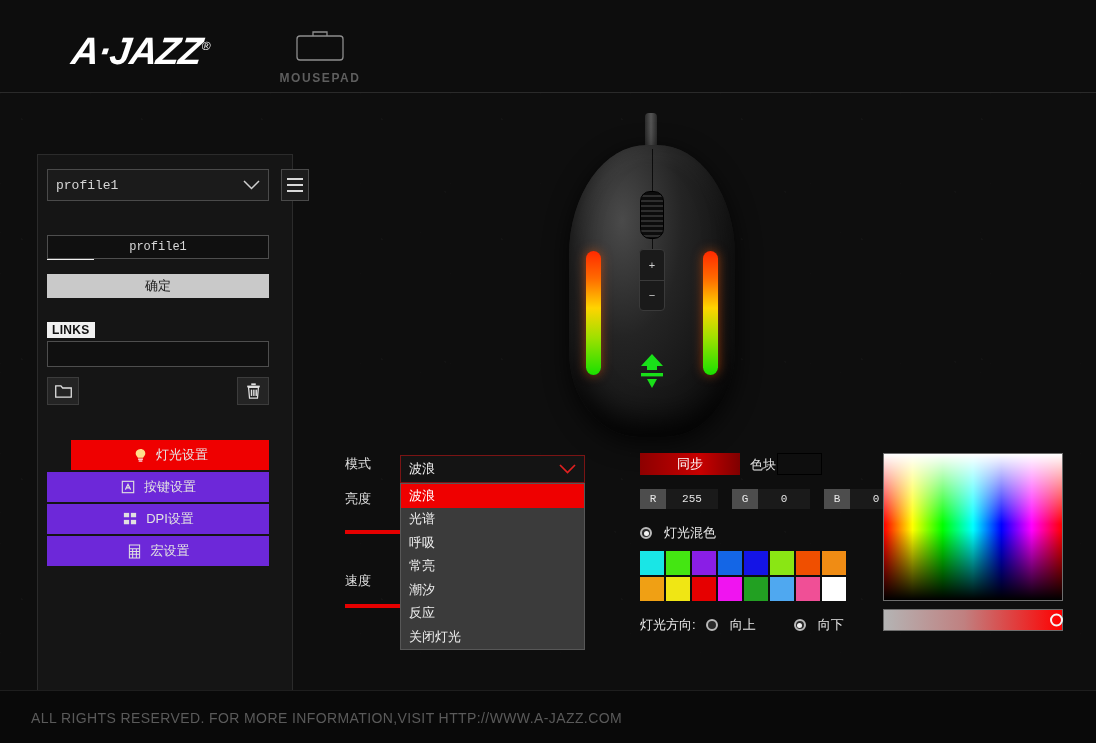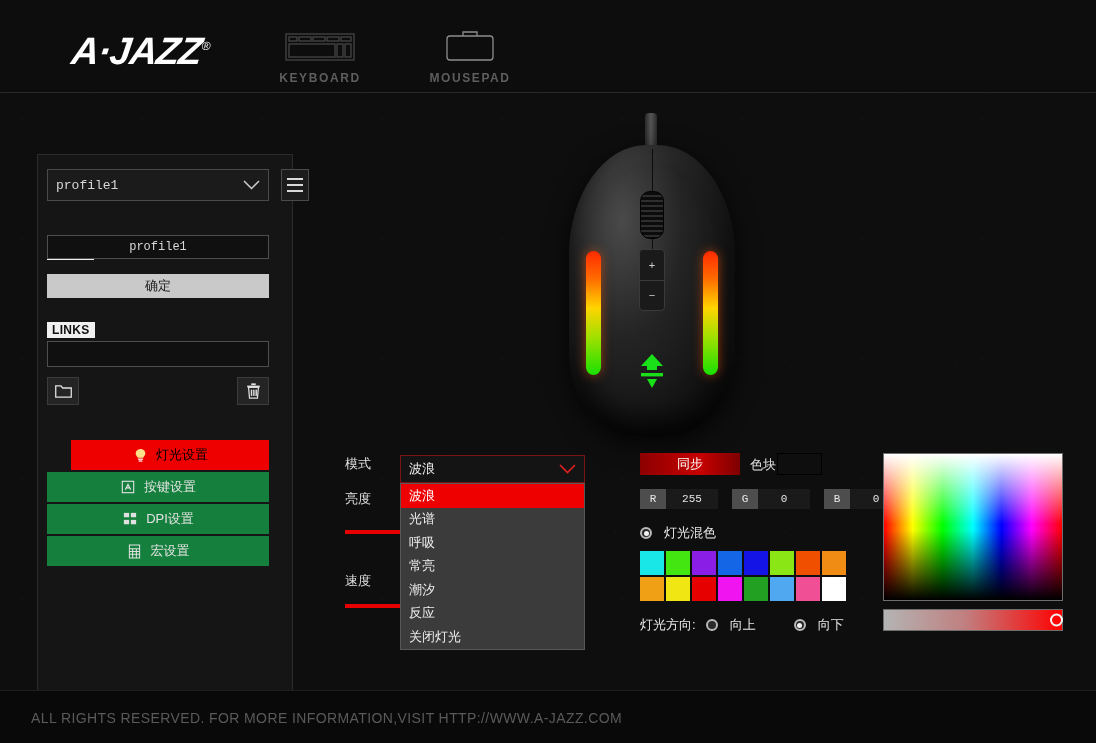--- a/index.html
+++ b/index.html
@@ -142,26 +142,26 @@
   .icon-btn {
     position: absolute;
     width: 32px; height: 28px;
     background: #242424; border: 1px solid #3c3c3c;
     display: flex; align-items: center; justify-content: center;
     cursor: pointer;
   }
   .navlist { position: absolute; left: 9px; top: 285px; width: 222px; }
   .navitem {
     height: 30px; margin-bottom: 2px;
-    background: #15803d;
+    background: #6d28d9;
     display: flex; align-items: center; justify-content: center;
     gap: 8px; cursor: pointer;
     color: #e2e2e2; font-size: 13px;
   }
-  .navitem.active { background: #ef0000; color: #000000; margin-left: 24px; }
+  .navitem.active { background: #ef0000; color: #e5e5e5; margin-left: 24px; }
   .navitem .nico {
     display: flex; align-items: center; justify-content: center;
     width: 16px; height: 16px;
   }
   .panel-footer {
     position: absolute; left: 0; bottom: 14px; width: 100%;
     text-align: center;
     color: #3c3c3c; font-size: 9px; letter-spacing: 4px;
   }
 
@@ -373,36 +373,20 @@
     </div>
   </div>
 
   <div class="header">
     <div class="logo">
       <span>A·JAZZ</span><span class="reg">®</span>
     </div>
 
     <div class="devtabs">
 
-      <div class="devtab">
-        <div class="ico">
-          <svg width="74" height="38" viewBox="0 0 74 38" fill="none" stroke="#4a4a4a" stroke-width="1.2">
-            <rect x="3" y="6" width="68" height="26"></rect>
-            <rect x="6" y="9" width="8" height="4"></rect>
-              <rect x="16" y="9" width="12" height="4"></rect>
-            <rect x="30" y="9" width="12" height="4"></rect>
-              <rect x="44" y="9" width="12" height="4"></rect>
-            <rect x="58" y="9" width="10" height="4"></rect>
-            <rect x="6" y="16" width="46" height="13"></rect>
-            <rect x="54" y="16" width="6" height="13"></rect>
-              <rect x="62" y="16" width="6" height="13"></rect>
-          </svg>
-        </div>
-        <div class="lbl">KEYBOARD</div>
-      </div>
 
       <div class="devtab">
         <div class="ico">
           <svg width="74" height="38" viewBox="0 0 74 38" fill="none" stroke="#8d8d8d" stroke-width="1.3">
             <rect x="14" y="8" width="46" height="24" rx="3"></rect>
             <path d="M30 8 L30 4 L44 4 L44 8"></path>
           </svg>
         </div>
         <div class="lbl">MOUSEPAD</div>
       </div>

